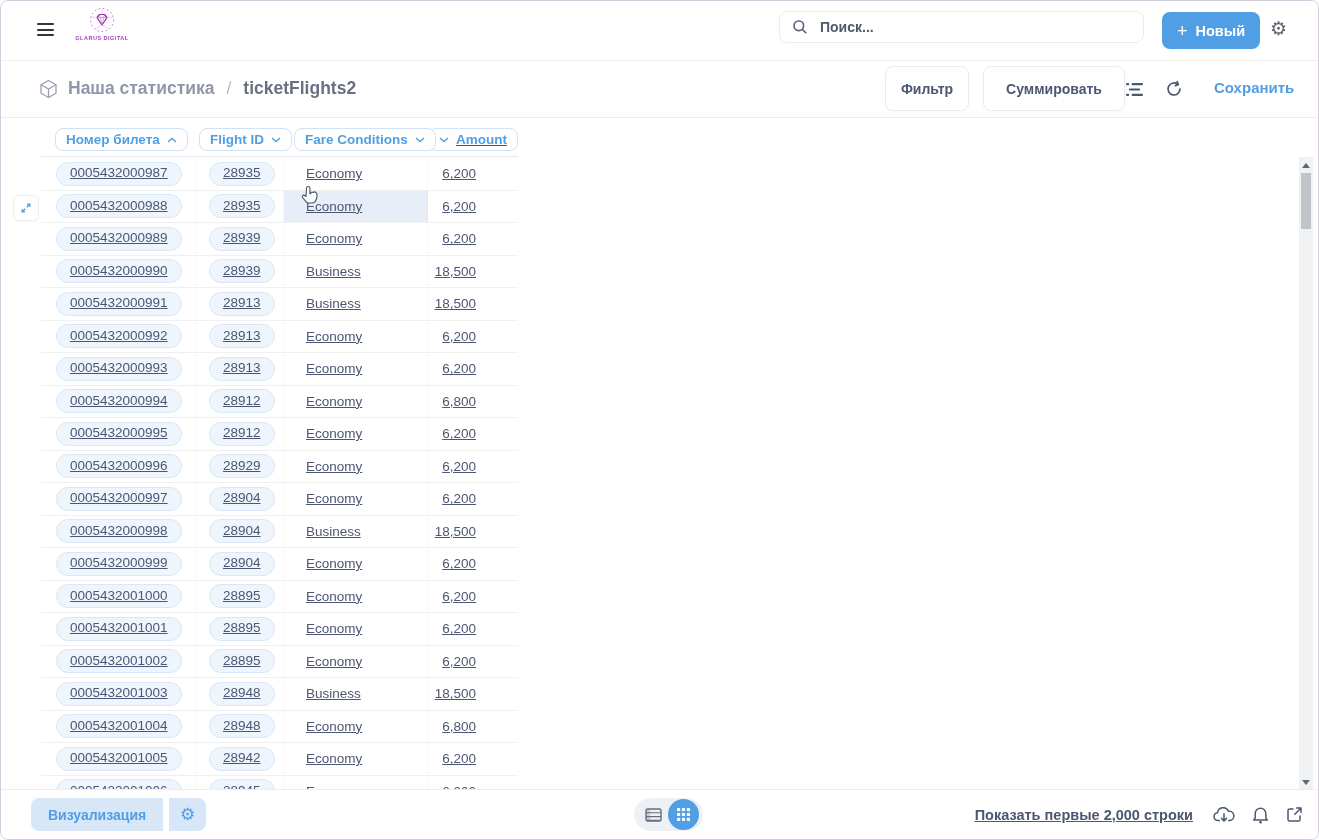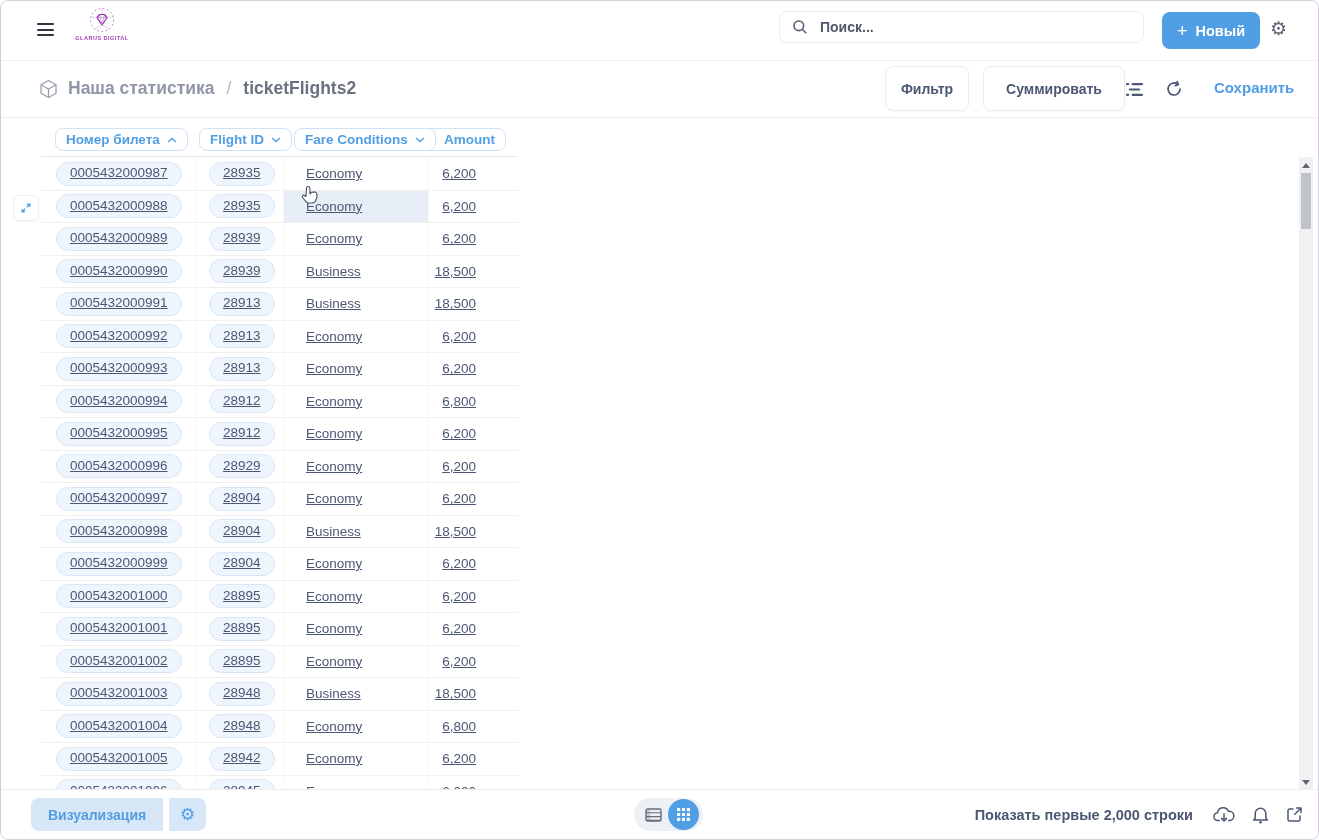--- a/index.html
+++ b/index.html
@@ -45,21 +45,21 @@
   .th{box-sizing:border-box;display:flex;align-items:flex-start;}
   .th-pill{display:flex;align-items:center;gap:7px;border:1px solid #cfe2f6;border-radius:8px;background:#fff;
            color:#509ee3;font-size:13.5px;font-weight:700;padding:3px 10px;cursor:pointer;white-space:nowrap;}
   .c-ticket{width:155px;}
   .c-flight{width:88px;}
   .c-fare{width:144px;position:relative;}
   .c-amount{width:90px;text-align:right;}
   .th.c-ticket .th-pill{margin-left:14px;}
   .th.c-flight .th-pill{margin-left:3px;}
   .th.c-fare .th-pill{margin-left:10px;}
-  .th.c-amount{justify-content:flex-end;}
+  .th.c-amount{text-decoration:underline;}
   .th.c-amount .th-pill{margin-right:12px;}
 
   .tbody{position:absolute;top:40px;left:40px;width:477px;}
   .trow{display:flex;height:32.5px;box-sizing:border-box;border-bottom:1px solid #f0f0f1;font-size:13.5px;cursor:pointer;text-decoration:underline;}
   .cell{box-sizing:border-box;display:flex;align-items:center;border-right:1px solid rgba(0,0,0,0.025);}
   .cell.c-ticket{padding-left:15px;}
   .cell.c-flight{padding-left:13px;}
   .cell.c-fare{padding-left:22px;}
   .cell.c-amount{justify-content:flex-end;padding-right:42px;border-right:none;}
   .pill{display:inline-block;border:1px solid #d9e7f7;background:#eef5fc;border-radius:14px;
@@ -85,21 +85,21 @@
   .viz-group{position:absolute;left:30px;top:8px;display:flex;gap:6px;}
   .viz-main{background:#d7e7f8;color:#509ee3;font-size:14px;font-weight:700;border:none;cursor:pointer;
             font-family:"Liberation Sans",sans-serif;height:33px;padding:0 17px;border-radius:8px 0 0 8px;}
   .viz-gear{background:#d7e7f8;border:none;border-radius:0 8px 8px 0;width:37px;height:33px;color:#509ee3;
             font-size:17px;cursor:pointer;display:flex;align-items:center;justify-content:center;}
   .view-toggle{position:absolute;left:633px;top:8px;width:69px;height:33px;background:#edf1f5;border-radius:17px;
                display:flex;align-items:center;}
   .vt-table{margin:0 6px 0 11px;cursor:pointer;}
   .vt-grid{width:31px;height:31px;margin-right:1px;border-radius:50%;background:#509ee3;display:flex;align-items:center;
            justify-content:center;cursor:pointer;}
-  .foot-right{position:absolute;right:15px;top:0;height:49px;display:flex;align-items:center;gap:17px;}
+  .foot-right{position:absolute;right:15px;top:0;height:49px;display:flex;align-items:center;gap:17px;text-decoration:underline;}
   .rowlimit{font-size:14.5px;font-weight:700;color:#4c5773;margin-right:3px;}
   .foot-icon{cursor:pointer;}
 </style>
 </head>
 <body>
 
 <div class="win">
 
   <div class="topbar">
     <div class="hamburger">

